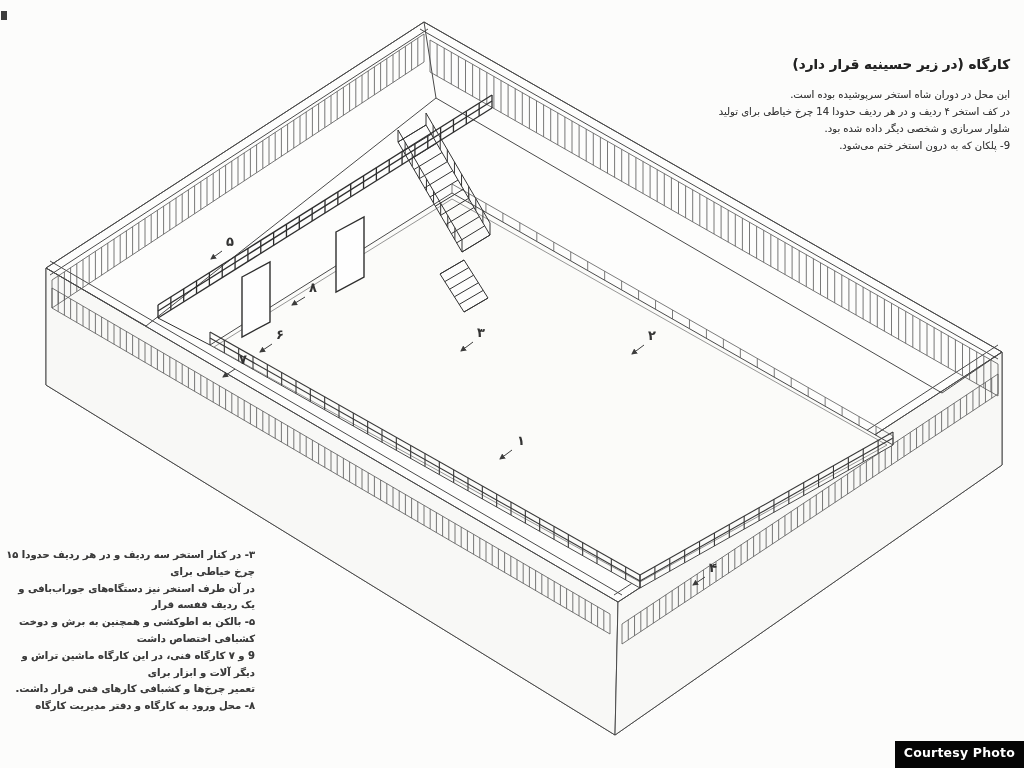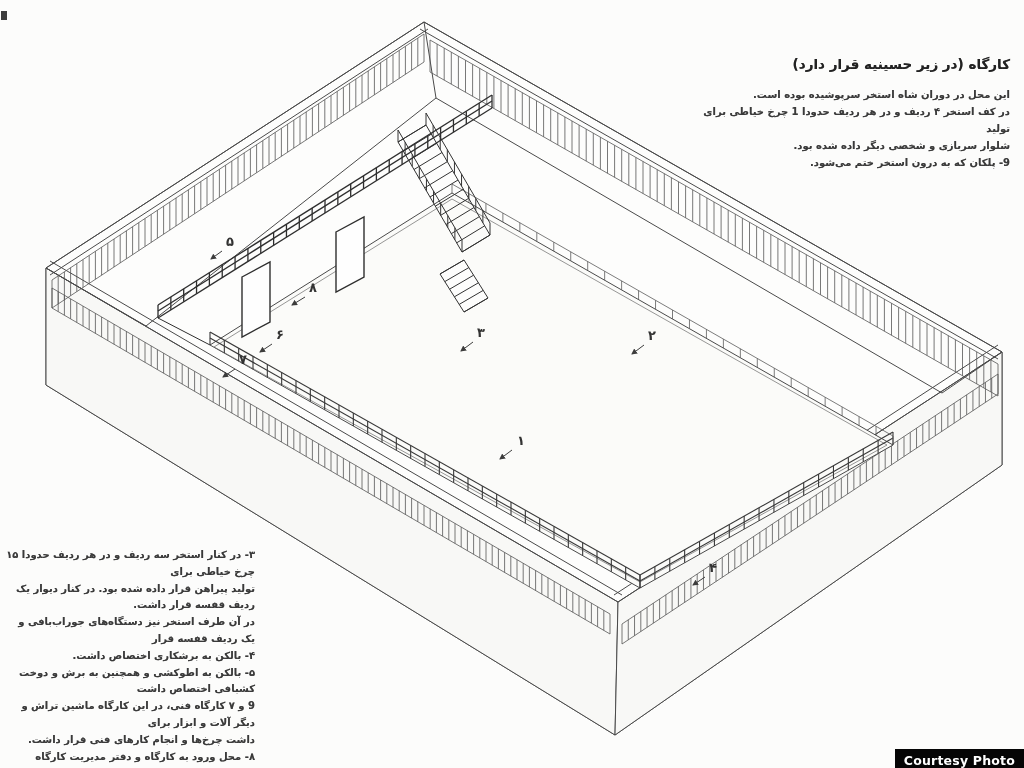--- a/index.html
+++ b/index.html
@@ -3,28 +3,28 @@
 <meta charset="utf-8">
 <style>
   html,body{margin:0;padding:0;}
   .page{position:relative;width:1024px;height:768px;background:#fcfcfb;overflow:hidden;
         font-family:"DejaVu Sans",sans-serif;}
   svg.diagram{position:absolute;left:0;top:0;}
   .top-notes{position:absolute;top:56px;right:14px;width:330px;direction:rtl;
              color:#2e2e2e;z-index:3;}
   .top-notes .title{font-size:13.5px;font-weight:bold;color:#222;margin:0 0 14px 0;
                     letter-spacing:.2px;text-shadow:0 0 .5px rgba(40,40,40,.55);}
-  .top-notes .nline{font-size:10px;line-height:17px;font-weight:bold;color:#3a3a3a;
+  .top-notes .nline{font-size:10px;line-height:17px;font-weight:normal;color:#3a3a3a;
                     text-shadow:0 0 .4px rgba(60,60,60,.5);}
   .bottom-notes{position:absolute;top:547px;left:2px;width:253px;direction:rtl;text-align:right;
                 color:#3a3a3a;z-index:3;}
   .bottom-notes .nline{font-size:10px;line-height:16.8px;font-weight:bold;
                        text-shadow:0 0 .4px rgba(60,60,60,.5);}
   .credit{position:absolute;right:0;bottom:0;background:#050505;color:#fff;
-          font-size:12.5px;font-weight:bold;padding:4px 9px 0 9px;z-index:4;
+          font-size:12.5px;font-weight:bold;padding:4px 9px 8px 9px;z-index:4;
           font-family:"DejaVu Sans",sans-serif;letter-spacing:.2px;}
   text.dlabel{font-size:13px;font-weight:bold;fill:#333;text-anchor:middle;
               font-family:"DejaVu Sans",sans-serif;}
 </style>
 </head>
 <body>
 
 <div class="page">
 
   <svg class="diagram" width="1024" height="768" viewBox="0 0 1024 768">
@@ -598,31 +598,29 @@
         <path d="M272,344 L260,352" marker-end="url(#ah)"></path>
         <path d="M235,369 L223,377" marker-end="url(#ah)"></path>
         <path d="M305,297 L292,305" marker-end="url(#ah)"></path>
       </g>
     </g>
   </svg>
 
   <div class="top-notes">
     <div class="title">کارگاه (در زیر حسینیه قرار دارد)</div>
     <div class="nline">این محل در دوران شاه استخر سرپوشیده بوده است.</div>
-    <div class="nline">در کف استخر ۴ ردیف و در هر ردیف حدودا 1 چرخ خیاطی برای تولید</div>
+    <div class="nline">در کف استخر ۴ ردیف و در هر ردیف حدودا 14 چرخ خیاطی برای تولید</div>
     <div class="nline">شلوار سربازی و شخصی دیگر داده شده بود.</div>
     <div class="nline">9- پلکان که به درون استخر ختم می‌شود.</div>
   </div>
 
   <div class="bottom-notes">
     <div class="nline">۳- در کنار استخر سه ردیف و در هر ردیف حدودا ۱۵ چرخ خیاطی برای</div>
-    <div class="nline">تولید پیراهن قرار داده شده بود. در کنار دیوار یک ردیف قفسه قرار داشت.</div>
     <div class="nline">در آن طرف استخر نیز دستگاه‌های جوراب‌بافی و یک ردیف قفسه قرار</div>
-    <div class="nline">۴- بالکن به برشکاری اختصاص داشت.</div>
     <div class="nline">۵- بالکن به اطوکشی و همچنین به برش و دوخت کشبافی اختصاص داشت</div>
     <div class="nline">9 و ۷ کارگاه فنی، در این کارگاه ماشین تراش و دیگر آلات و ابزار برای</div>
-    <div class="nline">داشت چرخ‌ها و انجام کارهای فنی قرار داشت.</div>
+    <div class="nline">تعمیر چرخ‌ها و کشبافی کارهای فنی قرار داشت.</div>
     <div class="nline">۸- محل ورود به کارگاه و دفتر مدیریت کارگاه</div>
   </div>
 
   <div class="credit">Courtesy Photo</div>
 
 </div>
 
 </body></html>

